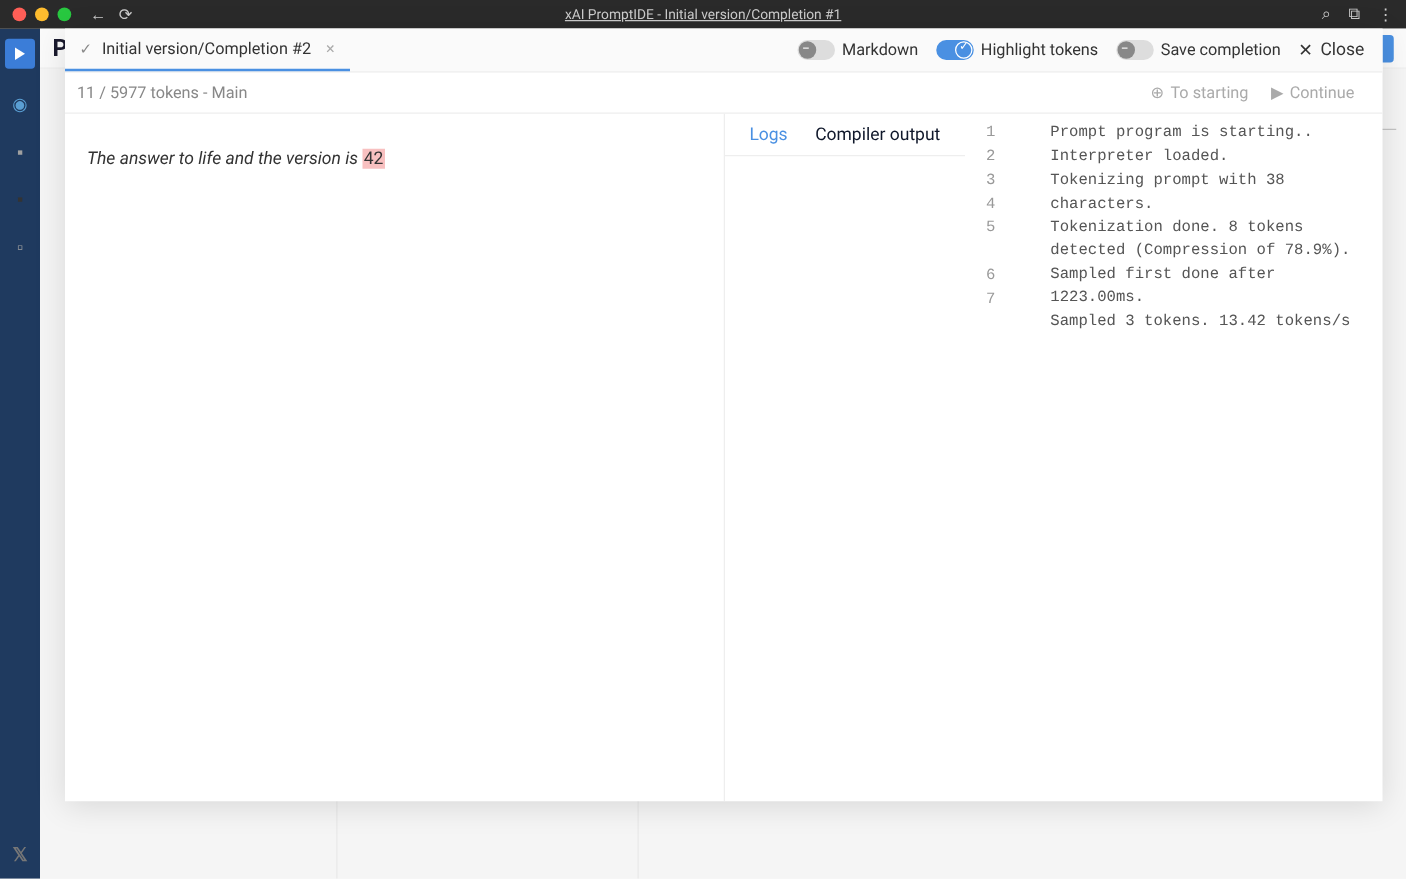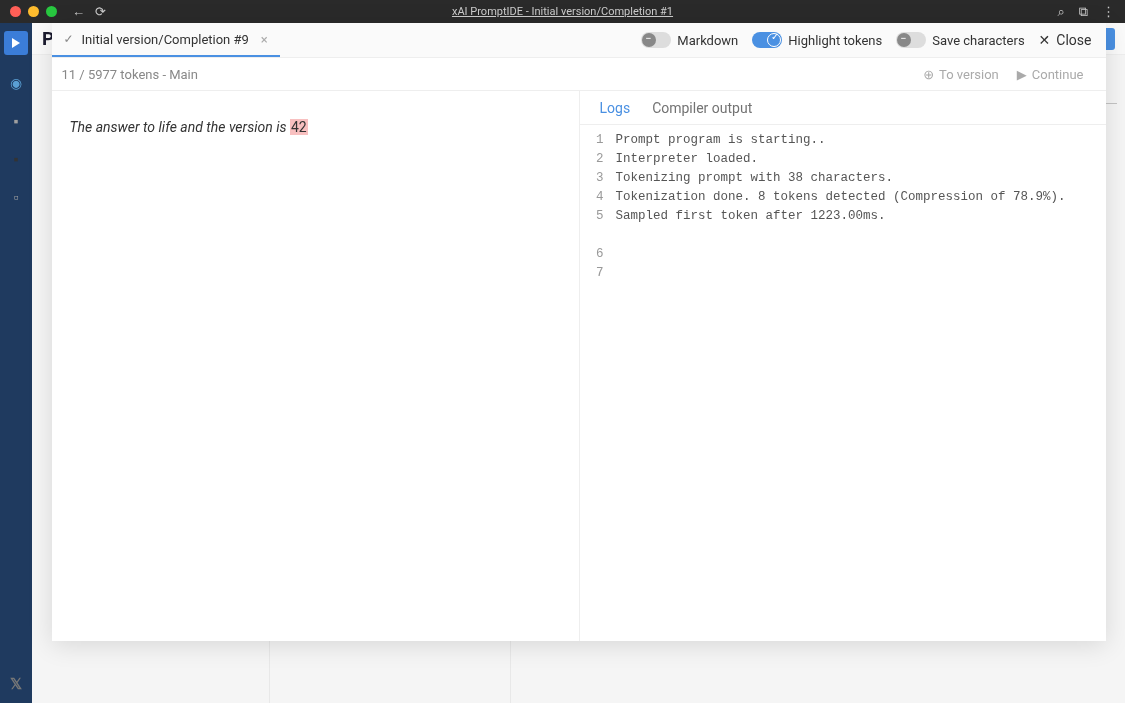--- a/index.html
+++ b/index.html
@@ -311,34 +311,34 @@
       color: #333;
     }
     .highlighted-token {
       background: #f8c0c0;
       font-style: normal;
       padding: 0 1px;
     }
     .right-pane {
       flex: 1;
       display: flex;
-      flex-direction: column;
+      flex-direction: row;
     }
     .pane-tabs {
       height: 34px;
       display: flex;
       align-items: center;
       gap: 22px;
       padding: 0 20px;
       border-bottom: 1px solid #eee;
       font-size: 14px;
     }
     .pane-tab {
       cursor: pointer;
-      color: #737373;
+      color: #0f172a;
       padding: 7px 0;
     }
     .pane-tab.active {
       color: #4a90e2;
     }
     .log-output {
       flex: 1;
       display: flex;
       font-family: 'SF Mono', Monaco, 'Courier New', monospace;
       font-size: 12.5px;
@@ -351,21 +351,21 @@
       text-align: right;
       padding-right: 12px;
       color: #999;
       user-select: none;
     }
     .line-numbers div { height: 19px; }
     .log-lines {
       flex: 1;
       padding-right: 10px;
     }
-    .log-lines div { min-height: 19px; }
+    .log-lines div { min-height: 19px; margin-left: 32px; }
     .log-lines .wrap { height: 38px; }
     .bg-divider {
       position: absolute;
       left: 237px;
       top: 55px;
       bottom: 0;
       width: 0px;
       border-left: 1px solid rgba(0,0,0,0.05);
       z-index: 0;
     }
@@ -438,55 +438,55 @@
     </div>
     <div class="bg-divider"></div>
     <div class="bg-divider2"></div>
     <div class="bg-hr2"></div>
 
     <div class="modal-overlay">
       <div class="modal">
         <div class="modal-header">
           <div class="modal-tab">
             <span class="check">✓</span>
-            <span>Initial version/Completion #9</span>
+            <span>Initial version/Completion #2</span>
             <span class="close-tab">×</span>
           </div>
           <div class="modal-header-right">
             <div class="toggle-item">
               <div class="toggle toggle-off">
                   <span class="minus">−</span>
                 </div>
               <span>Markdown</span>
             </div>
             <div class="toggle-item">
               <div class="toggle toggle-on">
                   <span class="check-mark">✓</span>
                 </div>
               <span>Highlight tokens</span>
             </div>
             <div class="toggle-item">
               <div class="toggle toggle-off">
                   <span class="minus">−</span>
                 </div>
-              <span>Save characters</span>
+              <span>Save completion</span>
             </div>
             <div class="close-modal">
               <span>✕</span>
               <span>Close</span>
             </div>
           </div>
         </div>
 
         <div class="modal-toolbar">
           <span class="token-count">11 / 5977 tokens - Main</span>
           <div class="toolbar-actions">
             <div class="toolbar-action">
               <span>⊕</span>
-              <span>To version</span>
+              <span>To starting</span>
             </div>
             <div class="toolbar-action">
               <span>▶</span>
               <span>Continue</span>
             </div>
           </div>
         </div>
 
         <div class="modal-content">
           <div class="left-pane">
@@ -507,21 +507,22 @@
                 <div>4</div>
                 <div style="height:38px">5</div>
                 <div>6</div>
                 <div>7</div>
               </div>
               <div class="log-lines">
                 <div>Prompt program is starting..</div>
                 <div>Interpreter loaded.</div>
                 <div>Tokenizing prompt with 38 characters.</div>
                 <div>Tokenization done. 8 tokens detected (Compression of 78.9%).</div>
-                <div>Sampled first token after 1223.00ms.</div>
+                <div>Sampled first done after 1223.00ms.</div>
+                <div>Sampled 3 tokens. 13.42 tokens/s</div>
               </div>
             </div>
           </div>
         </div>
       </div>
     </div>
   </div>
 </div>
 
 </body></html>

